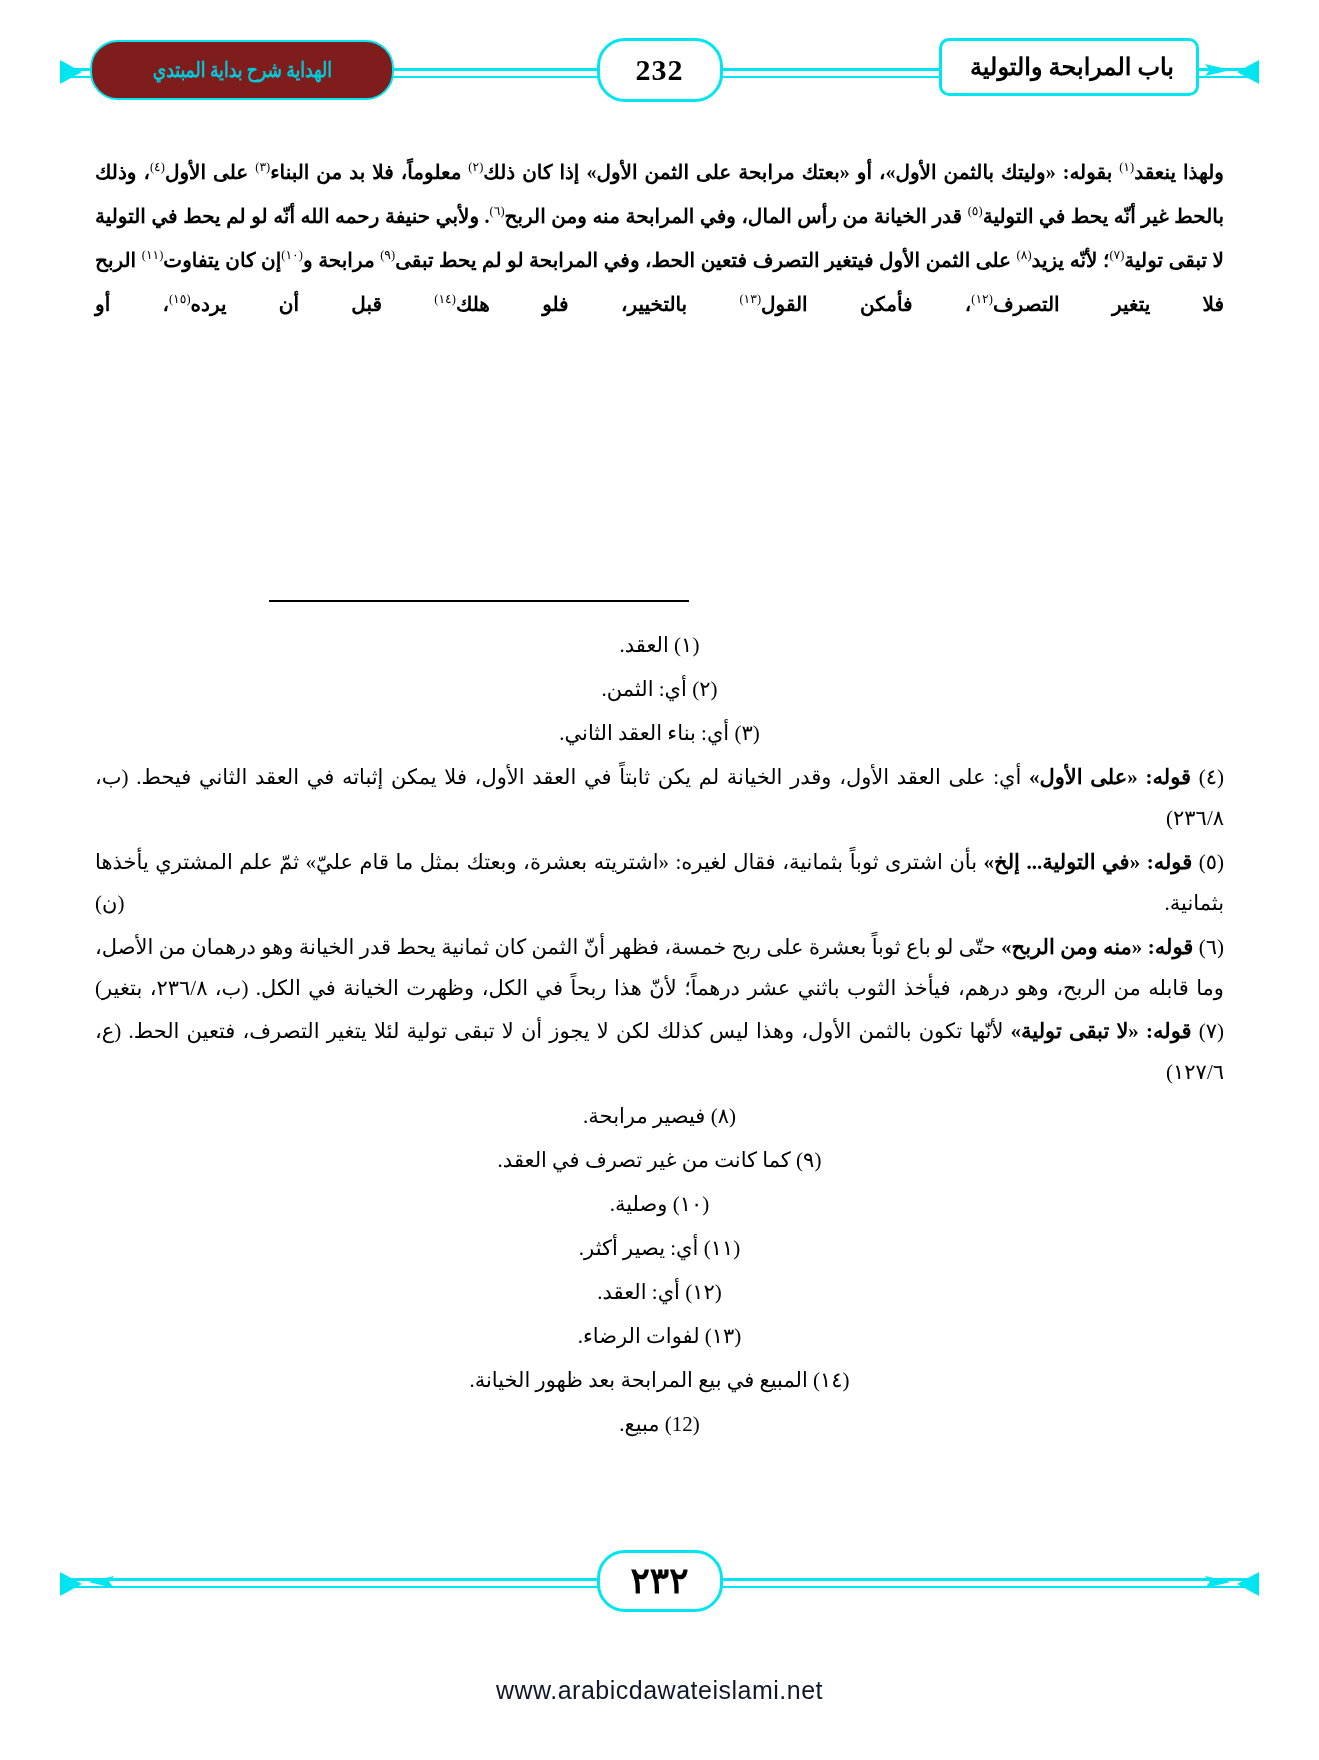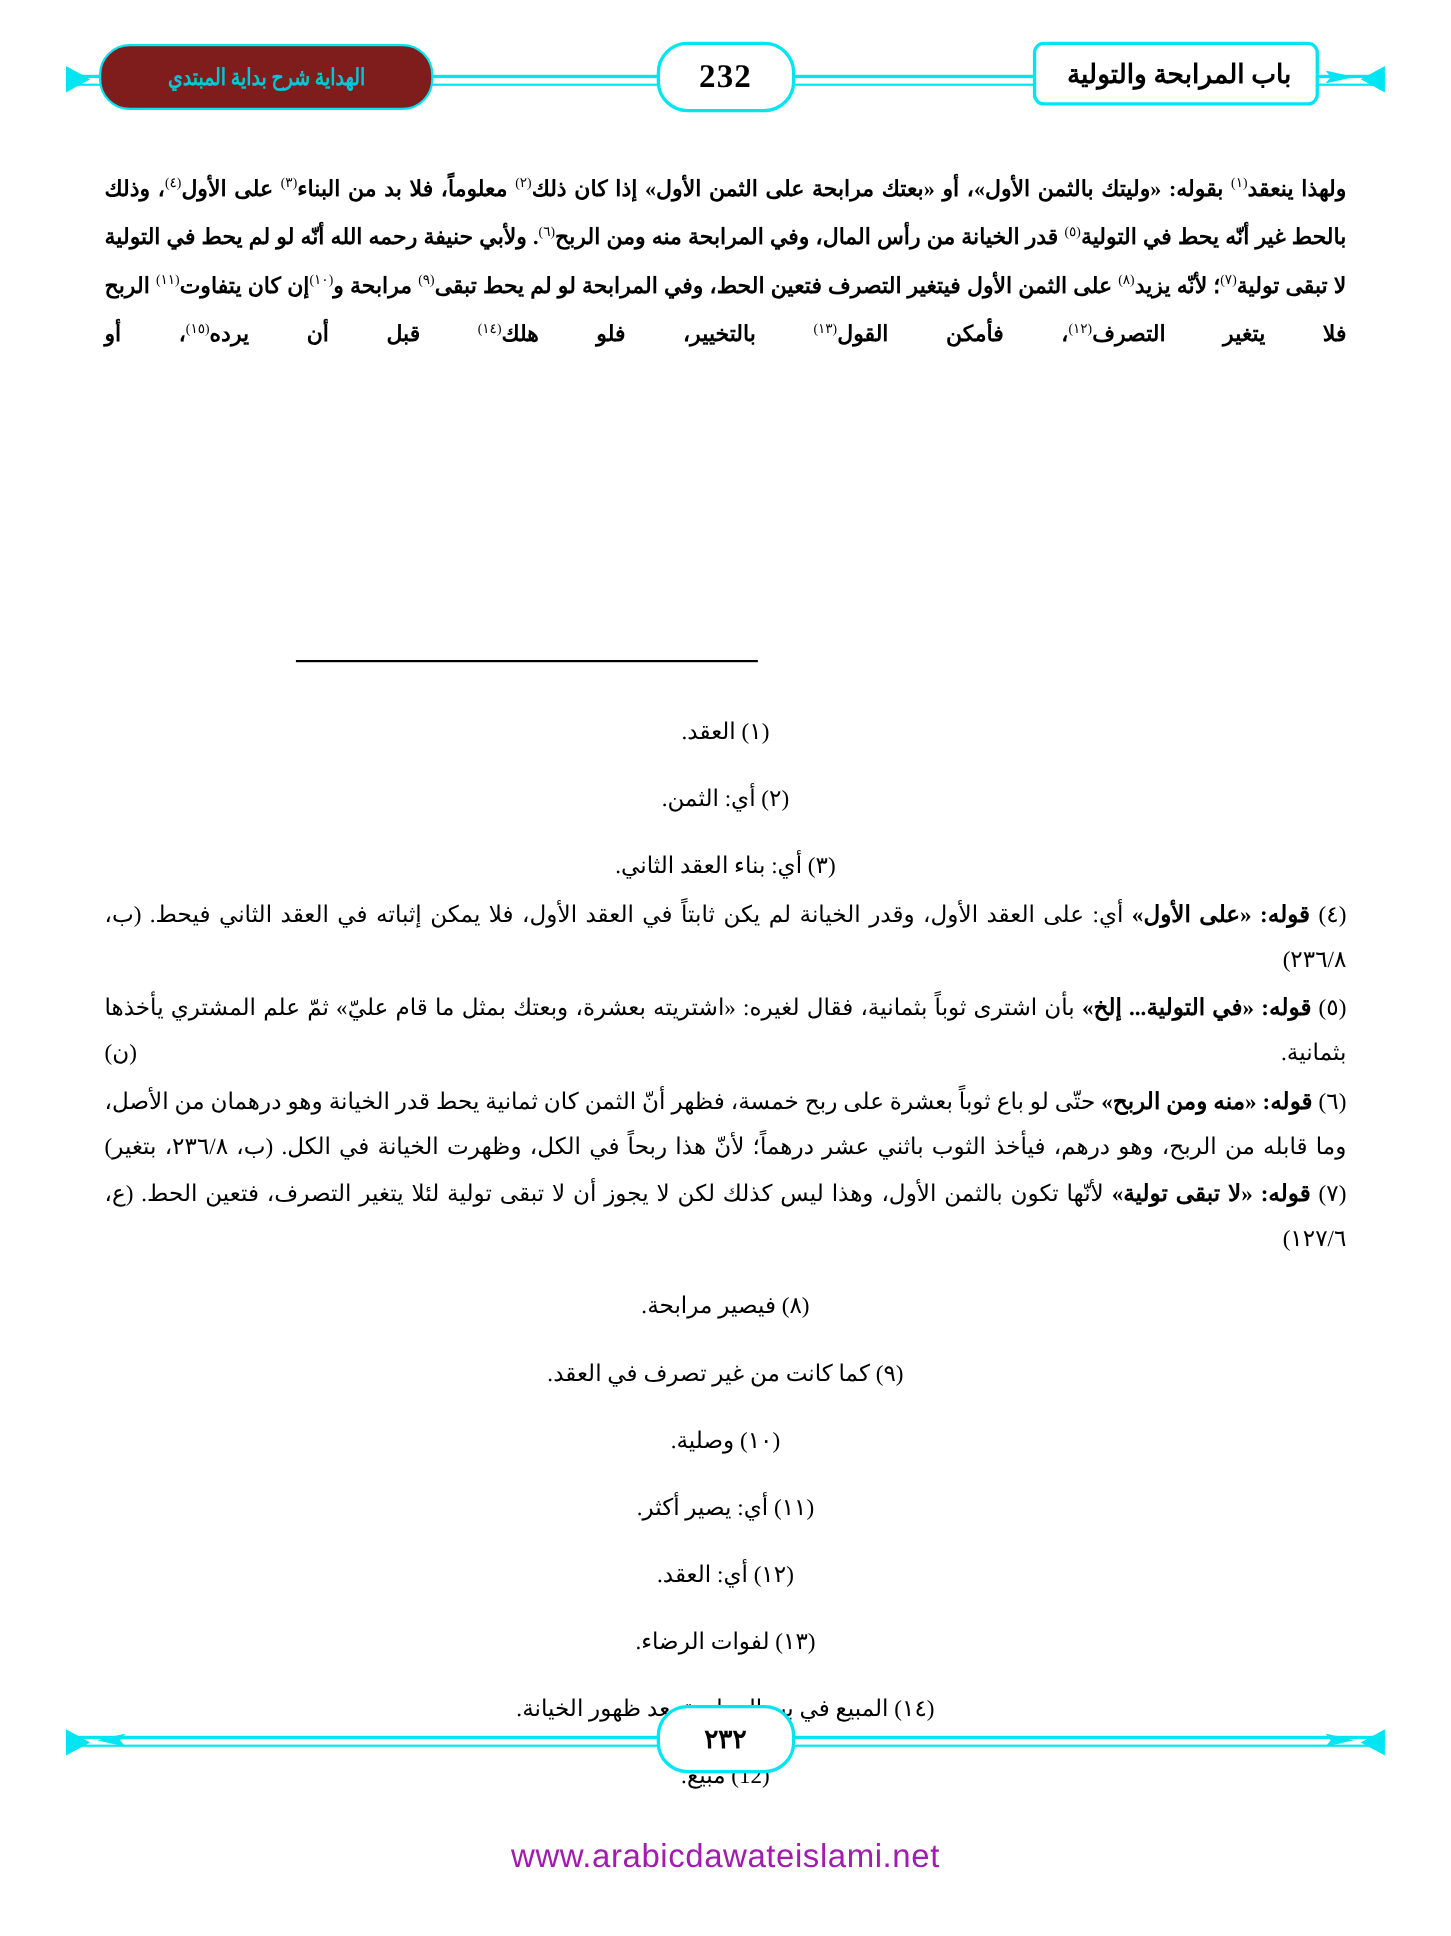--- a/index.html
+++ b/index.html
@@ -169,21 +169,20 @@
     line-height: 1.95;
   }
   .fn {
     margin: 0 0 3px 0;
     text-align: justify;
     text-align-last: justify;
   }
   .fn.short {
     text-align: center;
     text-align-last: center;
-    margin-top: 20px;
   }
   .fn b { font-weight: bold; }
 
   
   .footer {
     position: absolute;
     bottom: 150px;
     left: 60px;
     right: 60px;
     height: 60px;
@@ -208,32 +207,32 @@
     width: 120px;
     height: 56px;
     border: 3px solid #00e5f2;
     border-radius: 28px;
     background: #ffffff;
     display: flex;
     align-items: center;
     justify-content: center;
   }
   .footer-num-box span {
-    font-size: 24px;
+    font-size: 36px;
     font-weight: bold;
   }
   .watermark {
     position: absolute;
     bottom: 55px;
     left: 0;
     right: 0;
     text-align: center;
     font-family: "Liberation Sans", sans-serif;
-    font-size: 30px;
-    color: #a21caf;
+    font-size: 25px;
+    color: #0f172a;
     letter-spacing: 0.5px;
     direction: ltr;
     margin-top: 24px;
   }
 </style>
 </head>
 <body>
 
 <div class="page">
 

